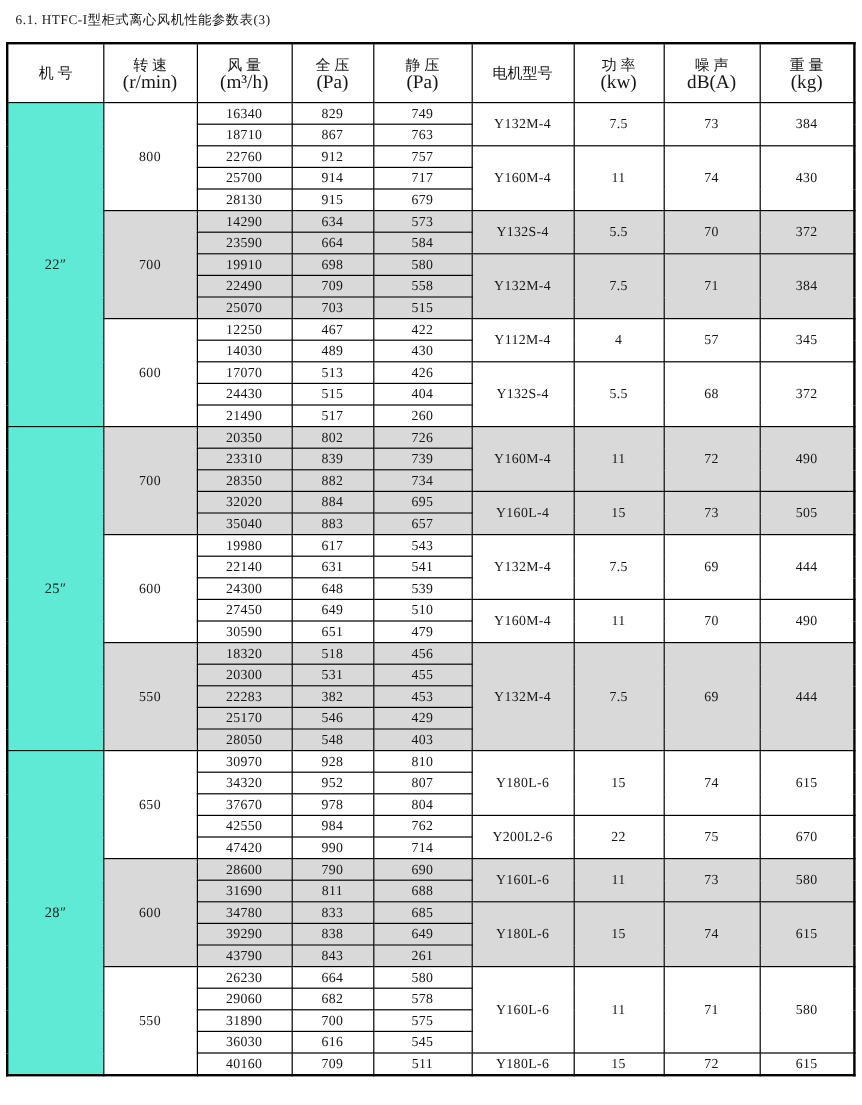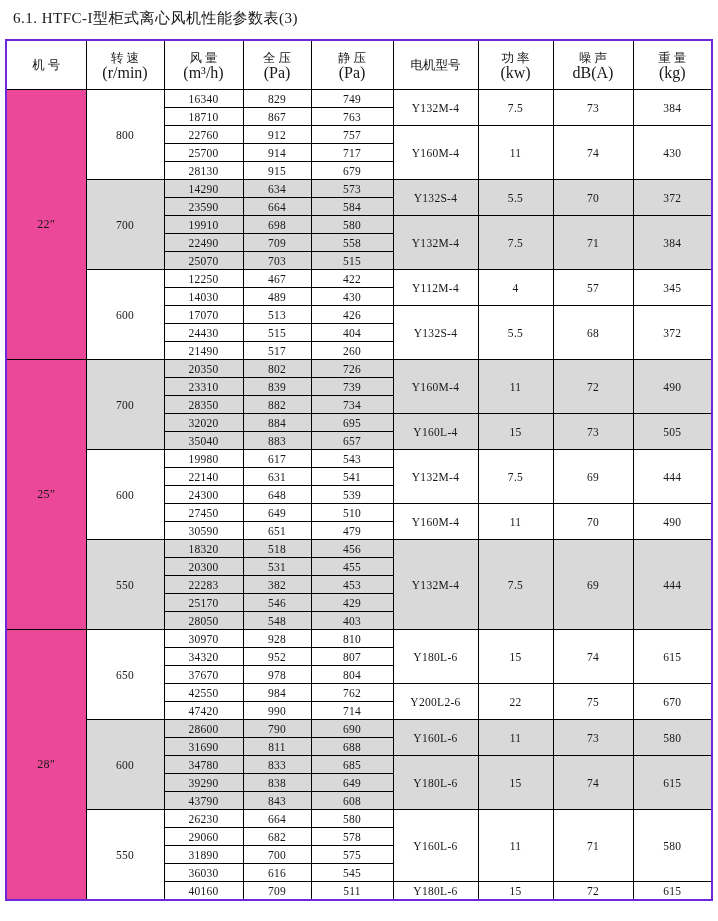--- a/index.html
+++ b/index.html
@@ -4,45 +4,45 @@
 <style>
   html,body{margin:0;padding:0;}
   body{
     width:718px;height:921px;background:#ffffff;
     font-family:"Liberation Serif","DejaVu Serif",serif;
     color:#161616;
     -webkit-font-smoothing:antialiased;
   }
   .title{
     padding:9px 0 0 13px;
-    font-size:15px;
+    font-size:11px;
     letter-spacing:0.5px;
   }
   table{
     border-collapse:collapse;
     table-layout:fixed;
     width:707px;
     margin:11px 0 0 5px;
-    border:2px solid #6d28d9;
+    border:2px solid #000000;
   }
   th,td{
     border:1px solid #000;
     text-align:center;
     vertical-align:middle;
     padding:0;
     font-weight:normal;
     overflow:hidden;
     white-space:nowrap;
   }
   thead th{height:48px;font-size:12.5px;background:#fff;}
   .h-name{line-height:15px;}
   .h-unit{font-size:16px;line-height:13px;}
   tbody td{height:17px;font-size:11.5px;letter-spacing:0.3px;}
   td.shaded{background:#d9d9d9;}
-  td.machine-size{background:#ec4899;font-size:12px;}
+  td.machine-size{background:#5eead4;font-size:12px;}
 </style>
 </head>
 <body>
 
 <div class="title">6.1. HTFC-I型柜式离心风机性能参数表(3)</div>
 
 <table>
   <colgroup>
     <col style="width:80px">
       <col style="width:78px">
@@ -355,21 +355,21 @@
         <td rowspan="3" class="shaded">615</td>
       </tr>
       <tr>
         <td class="shaded">39290</td>
         <td class="shaded">838</td>
         <td class="shaded">649</td>
       </tr>
       <tr>
         <td class="shaded">43790</td>
         <td class="shaded">843</td>
-        <td class="shaded">608</td>
+        <td class="shaded">261</td>
       </tr>
       <tr>
         <td rowspan="5">550</td>
         <td>26230</td>
         <td>664</td>
         <td>580</td>
         <td rowspan="4">Y160L-6</td>
         <td rowspan="4">11</td>
         <td rowspan="4">71</td>
         <td rowspan="4">580</td>

